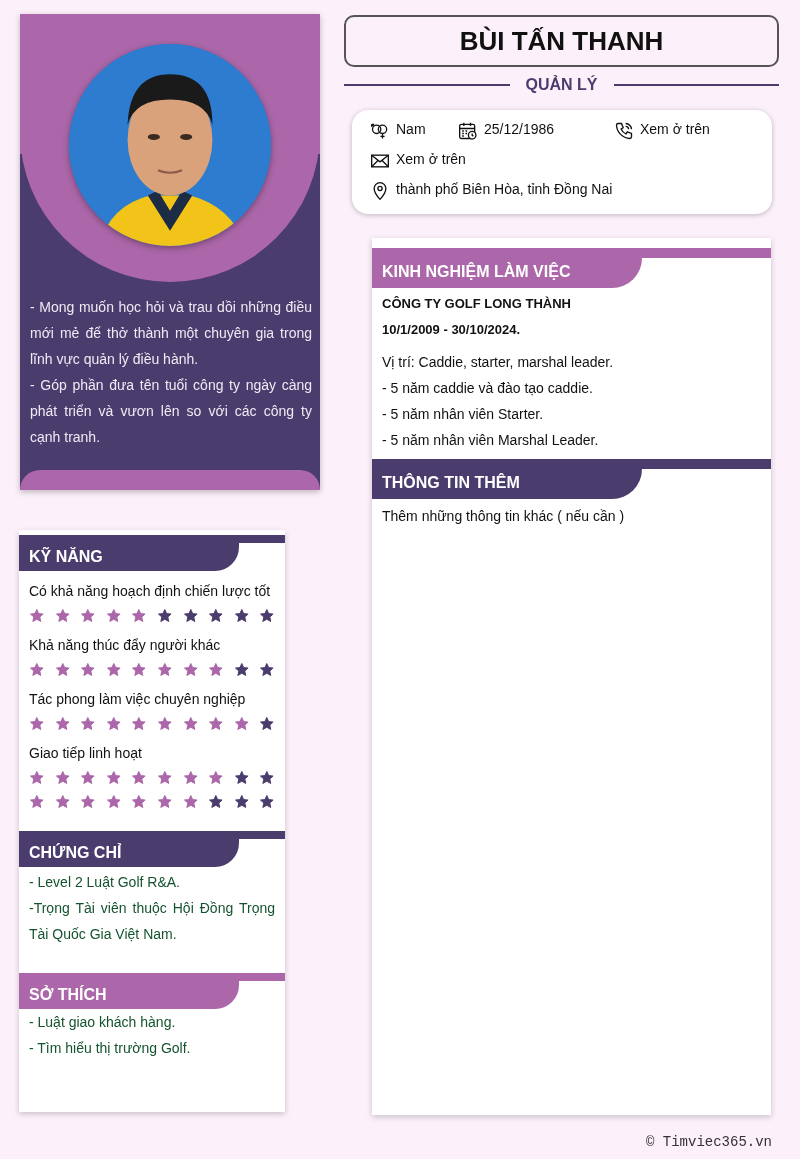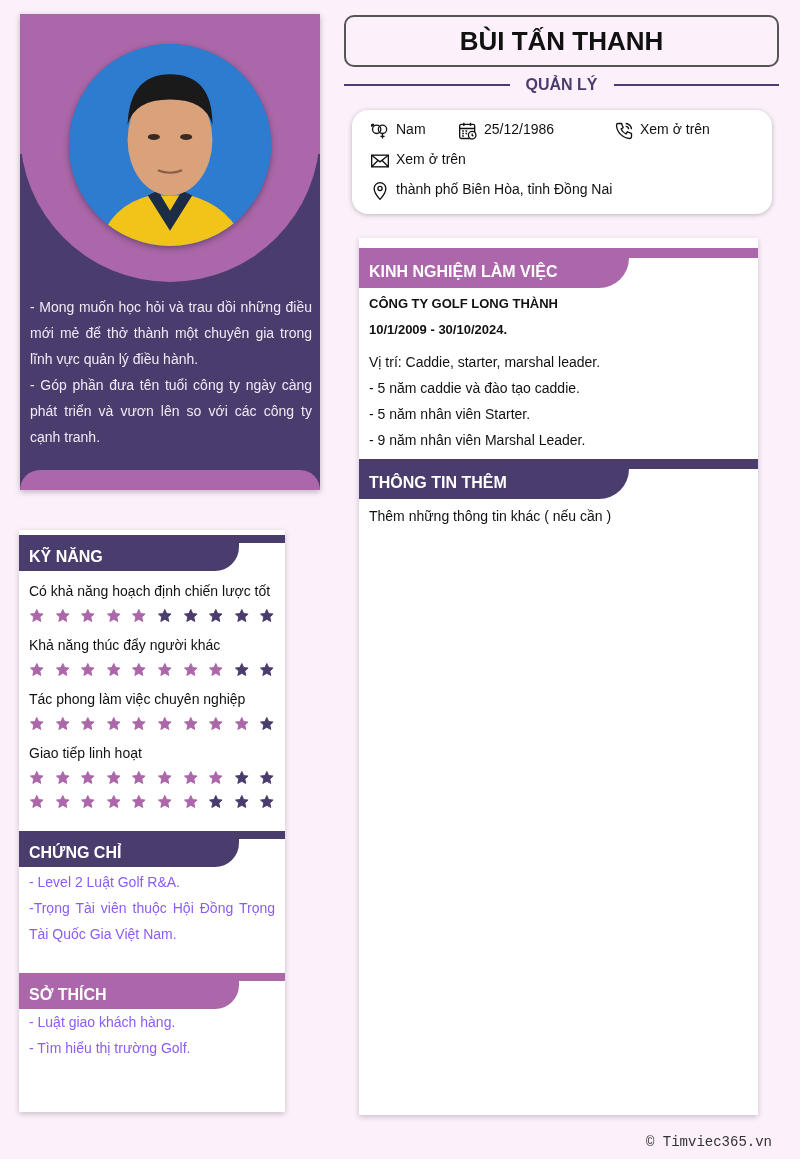--- a/index.html
+++ b/index.html
@@ -48,21 +48,21 @@
   .sec-head .title {
     position: absolute; left: 10px; top: 8px; color: #fff; font-weight: bold; font-size: 16px; line-height: 28px;
   }
   .dark .bar, .dark .tab { background: #4a3c6c; }
   .pink .bar, .pink .tab { background: #ab67a9; }
 
   .skill { padding: 0 10px; }
   .skill-name { font-size: 14px; line-height: 20px; margin-top: 10px; color: #111; }
   .stars { display: flex; gap: 10px; margin-top: 6px; margin-left: 0; height: 18px; }
   .star { width: 19px; height: 18px; display: block; }
-  .body-text { padding: 0 10px; font-size: 14px; line-height: 26px; color: #8b5cf6; text-align: justify; }
+  .body-text { padding: 0 10px; font-size: 14px; line-height: 26px; color: #14532d; text-align: justify; }
 
   
   .name-box {
     position: absolute; left: 344px; top: 15px; width: 435px; height: 52px;
     border: 2px solid #555; border-radius: 10px; background: #fcf0fb;
     display: flex; align-items: center; justify-content: center;
     font-weight: bold; font-size: 26px; color: #111;
   }
   .role-row {
     position: absolute; left: 344px; top: 74px; width: 435px; height: 22px;
@@ -73,21 +73,21 @@
 
   .contact-card {
     position: absolute; left: 352px; top: 110px; width: 420px; height: 104px;
     background: #fff; border-radius: 16px; box-shadow: 0 1px 5px rgba(0,0,0,0.25);
     font-size: 14px; color: #111;
   }
   .ci { position: absolute; display: flex; gap: 6px; height: 22px; }
   .ci svg { width: 20px; height: 20px; flex: none; }
 
   .right-panel {
-    position: absolute; left: 359px; top: 238px; width: 399px; height: 877px;
+    position: absolute; left: 372px; top: 238px; width: 399px; height: 877px;
     background: #fff; box-shadow: 0 2px 6px rgba(0,0,0,0.2);
   }
   .right-panel .sec-head { height: 40px; }
   .right-panel .sec-head .bar { height: 10px; }
   .right-panel .sec-head .tab { height: 40px; width: 270px; border-radius: 0 0 30px 0; }
   .right-panel .sec-head .cut { top: 10px; height: 30px; }
   .right-panel .sec-head .title { top: 10px; font-size: 16px; line-height: 28px; }
   .exp { padding: 0 10px; font-size: 14px; color: #111; }
   .exp .bold { font-weight: bold; font-size: 13px; line-height: 26px; }
   .exp .line { line-height: 26px; }
@@ -384,21 +384,21 @@
       <div class="tab"></div>
       <div class="cut" style="left:270px;"></div>
     <div class="title">KINH NGHIỆM LÀM VIỆC</div>
   </div>
   <div class="exp" style="margin-top:3px;">
     <div class="bold">CÔNG TY GOLF LONG THÀNH</div>
     <div class="bold">10/1/2009 - 30/10/2024.</div>
     <div class="line" style="margin-top:6px;">Vị trí: Caddie, starter, marshal leader.</div>
     <div class="line">- 5 năm caddie và đào tạo caddie.</div>
     <div class="line">- 5 năm nhân viên Starter.</div>
-    <div class="line">- 9 năm nhân viên Marshal Leader.</div>
+    <div class="line">- 5 năm nhân viên Marshal Leader.</div>
   </div>
 
   <div class="sec-head dark" style="margin-top:6px;">
     <div class="bar"></div>
       <div class="tab"></div>
       <div class="cut" style="left:270px;"></div>
     <div class="title">THÔNG TIN THÊM</div>
   </div>
   <div class="exp" style="margin-top:4px;">
     <div class="line">Thêm những thông tin khác ( nếu cần )</div>

